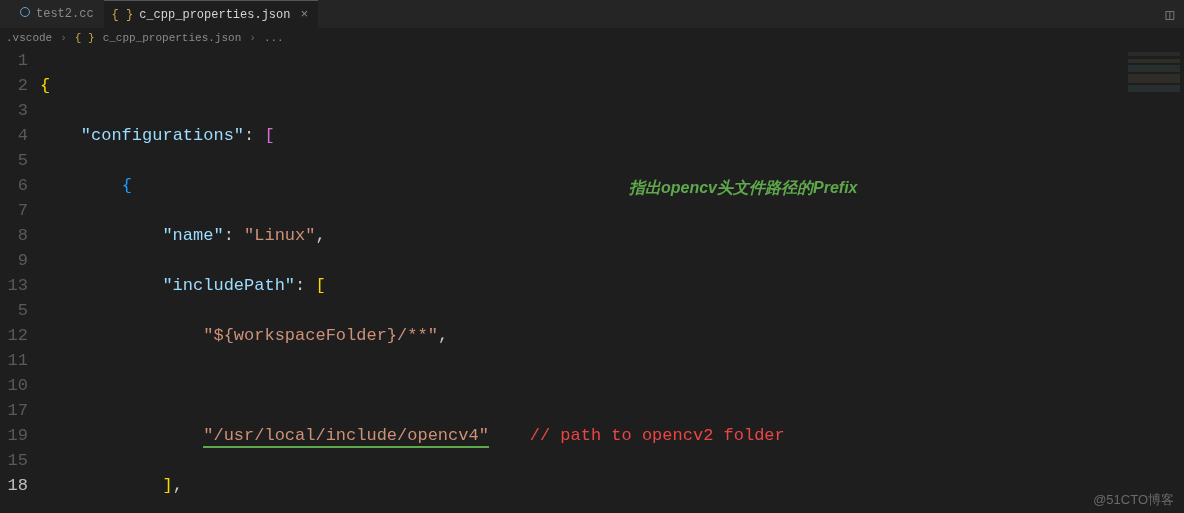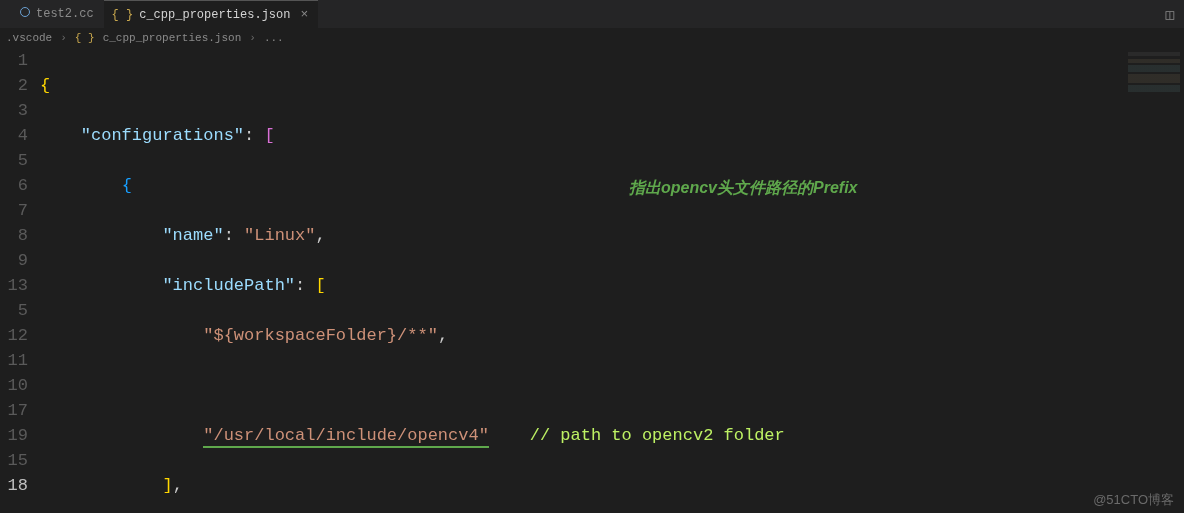--- a/index.html
+++ b/index.html
@@ -79,21 +79,21 @@
     height:25px;
     position:relative;
   }
   
   .punct   { color:#cccccc; }
   .key     { color:#9cdcfe; }
   .string  { color:#ce9178; }
   .brace   { color:#ffd700; }
   .sqbr1   { color:#da70d6; }
   .sqbr2   { color:#179fff; }
-  .comment { color:#bef264; }
+  .comment { color:#ef4444; }
   .underline1 { border-bottom:2px solid #5fa84c; padding-bottom:1px; }
   
   .annotation {
     position:absolute;
     font-family:"Microsoft YaHei",Arial,sans-serif;
     font-style:italic;
     font-weight:bold;
     color:#5fa84c;
     font-size:16px;
     margin-left:19px;

